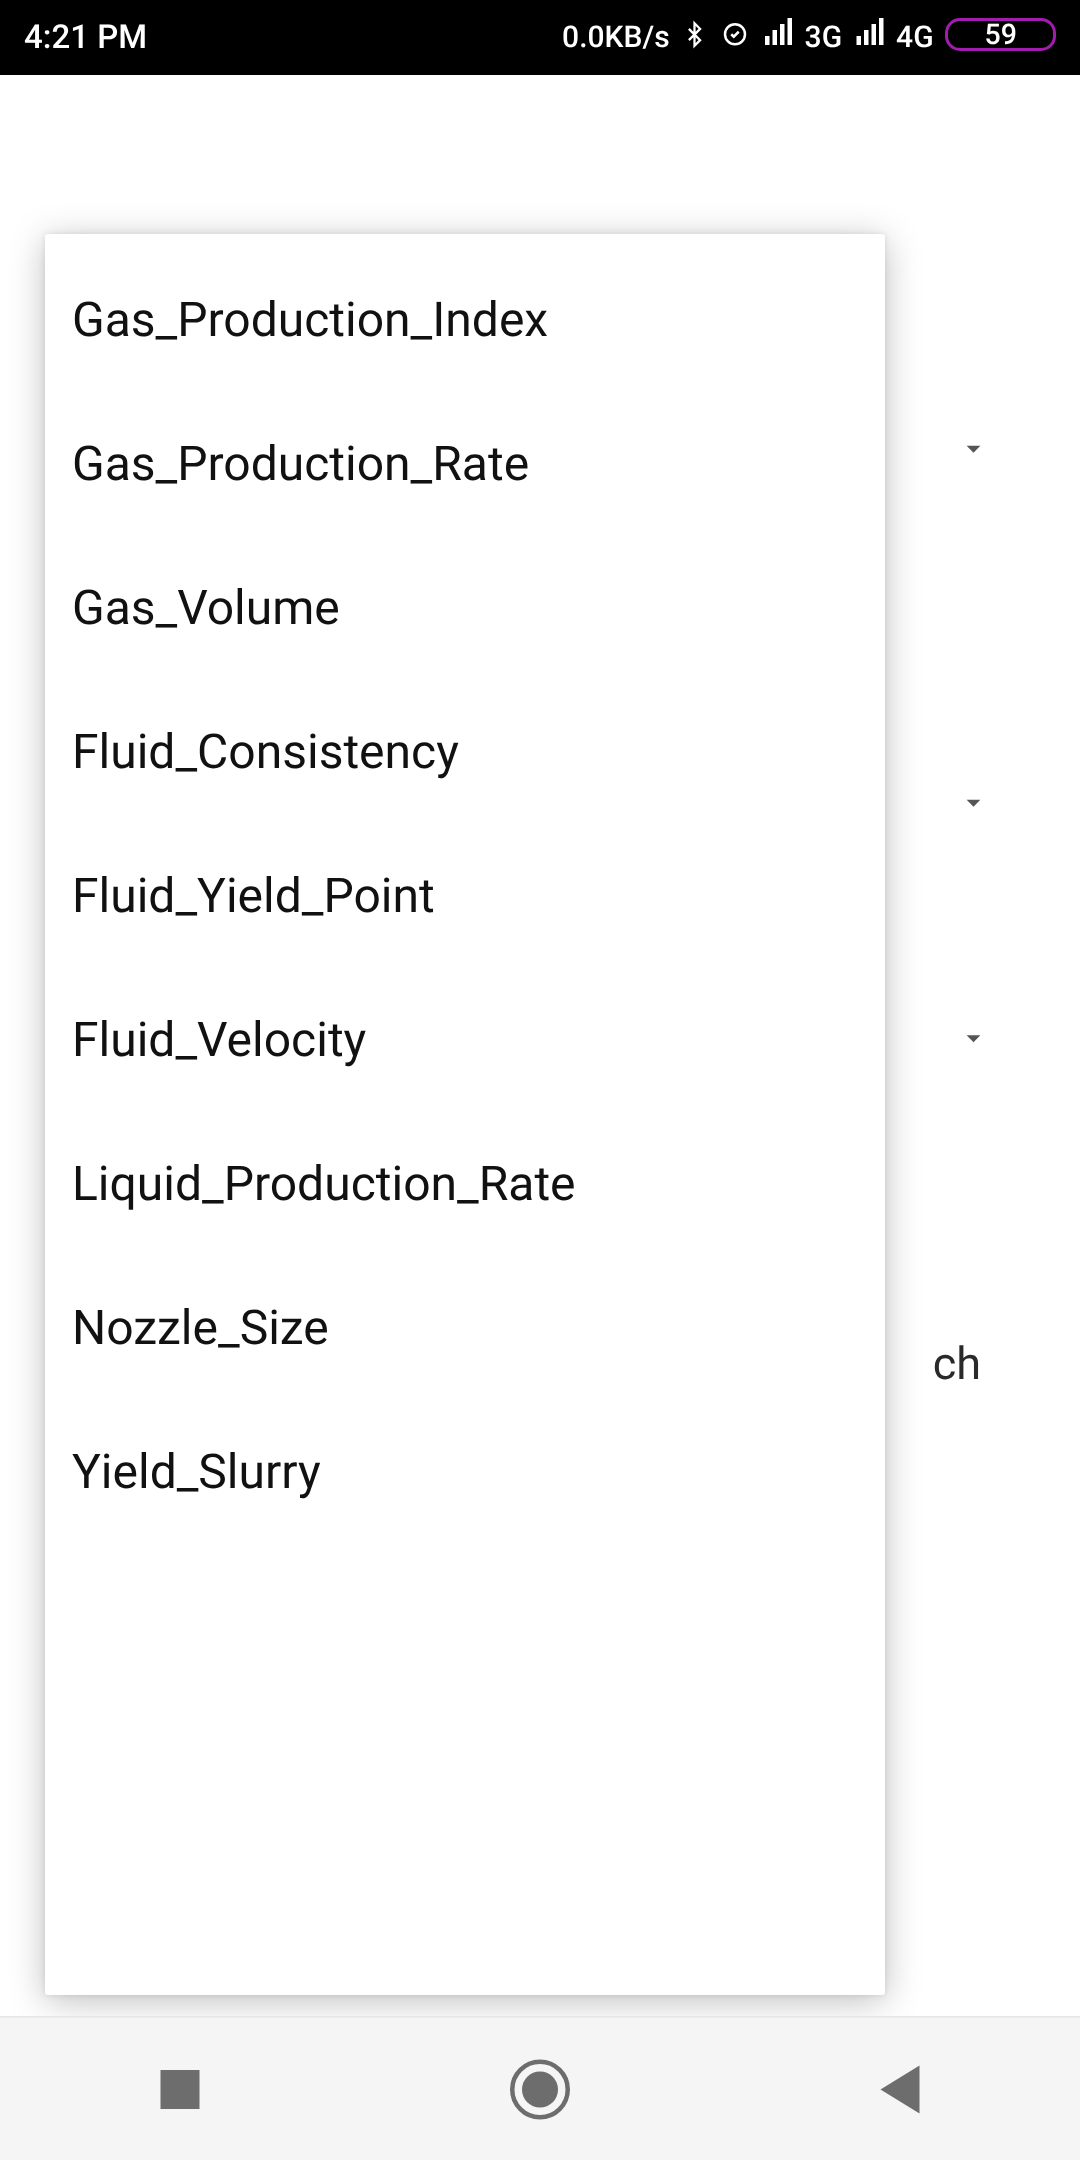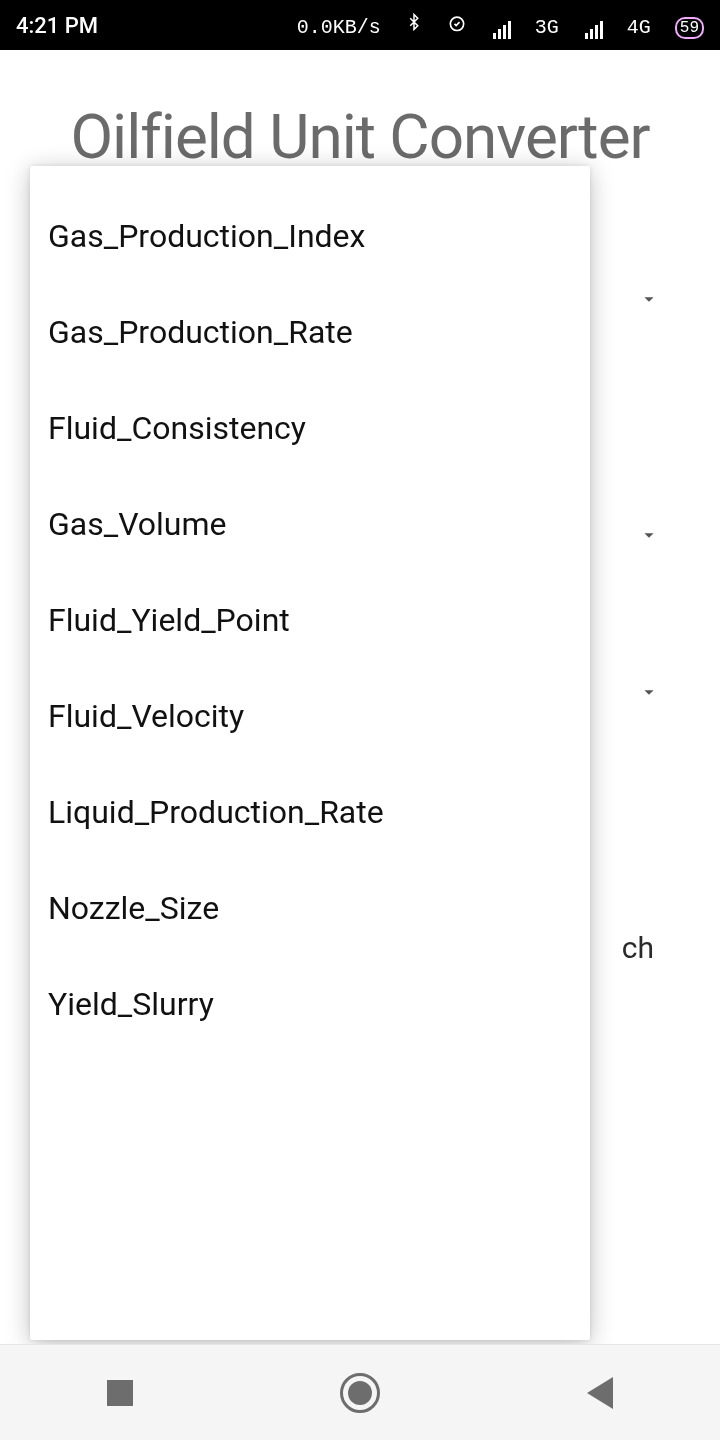--- a/index.html
+++ b/index.html
@@ -11,59 +11,59 @@
     height: 50px;
     background: #000000;
     color: #fff;
     display: flex;
     align-items: center;
     padding: 0 16px;
     font-size: 22px;
     font-weight: 500;
   }
   .status-left { flex: 0 0 auto; }
-  .status-right { margin-left: auto; display: flex; align-items: flex-end; gap: 24px; font-size: 20px; font-family: Liberation Mono, monospace; }
+  .status-right { margin-left: auto; display: flex; align-items: flex-start; gap: 8px; font-size: 20px; }
   .sig { display:inline-flex; align-items:flex-end; gap:2px; height:18px; margin-left:2px;}
   .sig span { width:3px; background:#fff; display:inline-block;}
   .sig span:nth-child(1){height:6px;} .sig span:nth-child(2){height:10px;}
   .sig span:nth-child(3){height:14px;} .sig span:nth-child(4){height:18px;}
-  .batt { border:2px solid #f0abfc; border-radius:10px; padding:0 3px; font-size:16px; line-height:18px; }
+  .batt { border:2px solid #a21caf; border-radius:10px; padding:0 24px; font-size:19px; line-height:18px; }
 
   
   .main {
     position: absolute;
     top: 50px; left: 0; right: 0; bottom: 96px;
     background: #fff;
     padding: 0 30px;
   }
   .app-title {
     text-align: center;
     font-size: 62px;
     font-weight: 400;
     color: #6b6b6b;
     margin-top: 50px;
     letter-spacing: -1px;
   }
   .dd { position:absolute; right:60px; }
   .dd svg { width:22px; height:22px; fill:#555; }
   .dd1 { top:238px; } .dd2 { top:474px; } .dd3 { top:631px; }
-  .peek { position:absolute; top:880px; right:66px; font-size:30px; color:#2a2a2a; }
+  .peek { position:absolute; top:842px; right:66px; font-size:30px; color:#2a2a2a; }
 
   
   .modal {
     position: absolute;
-    top: 166px;
+    top: 156px;
     left: 30px;
     width: 560px;
     height: 1174px;
     background: #fff;
     box-shadow: 0 4px 24px rgba(0,0,0,0.25), 0 0 4px rgba(0,0,0,0.1);
     border-radius: 2px;
     overflow: hidden;
-    padding-top: 22px;
+    padding-top: 9px;
   }
   .modal-item {
     padding: 0 18px;
     height: 96px;
     display: flex;
     align-items: center;
     font-size: 32px;
     color: #111;
     font-weight: 400;
   }
@@ -115,21 +115,20 @@
         <span></span>
         <span></span>
         <span></span>
       </span>
     <span>4G</span>
     <span class="batt">59</span>
   </div>
 </div>
 
 <div class="main">
-  <div class="app-title">Oilfield Unit Converter</div>
   <div class="dd dd1">
     <svg viewBox="0 0 24 24">
         <path d="M7 10l5 5 5-5z"></path>
       </svg>
   </div>
   <div class="dd dd2">
     <svg viewBox="0 0 24 24">
         <path d="M7 10l5 5 5-5z"></path>
       </svg>
   </div>
@@ -142,24 +141,24 @@
 </div>
 
 <div class="modal">
   <div class="modal-item">
       <span>Gas_Production_Index</span>
     </div>
   <div class="modal-item">
       <span>Gas_Production_Rate</span>
     </div>
   <div class="modal-item">
-      <span>Fluid_Consistency</span>
+      <span>Gas_Volume</span>
     </div>
   <div class="modal-item">
-      <span>Gas_Volume</span>
+      <span>Fluid_Consistency</span>
     </div>
   <div class="modal-item">
       <span>Fluid_Yield_Point</span>
     </div>
   <div class="modal-item">
       <span>Fluid_Velocity</span>
     </div>
   <div class="modal-item">
       <span>Liquid_Production_Rate</span>
     </div>

